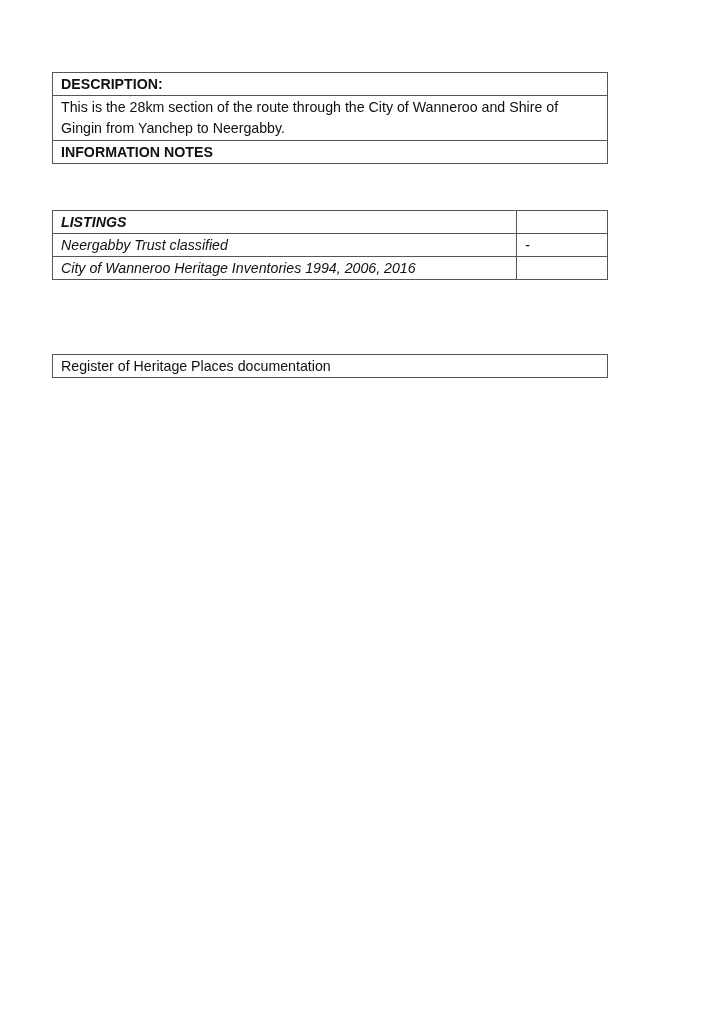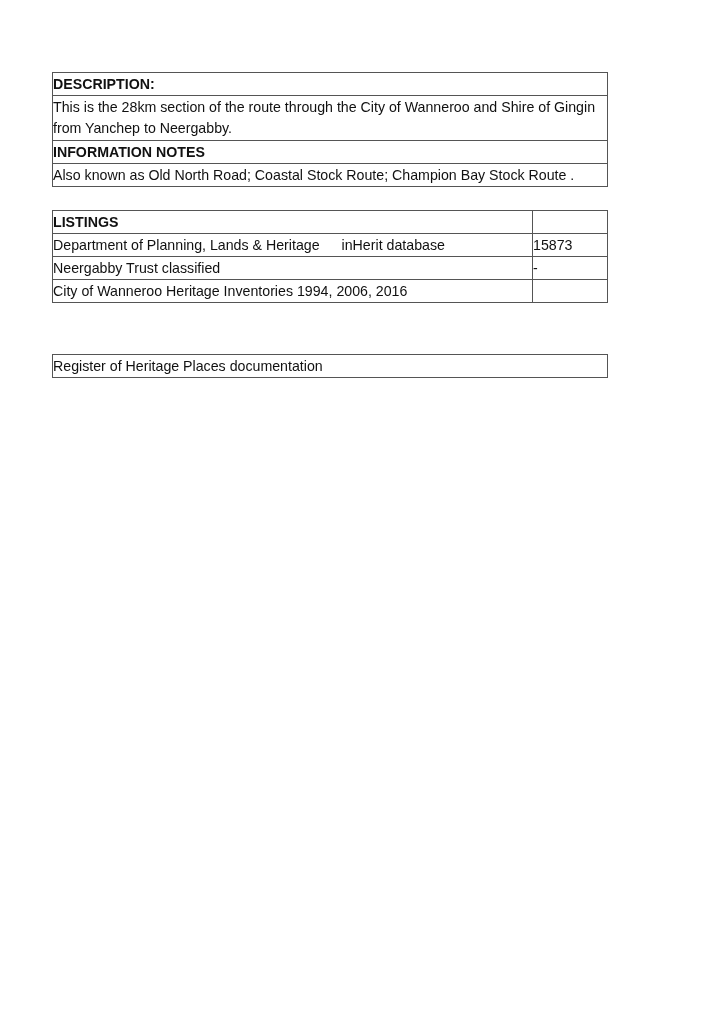--- a/index.html
+++ b/index.html
@@ -1,55 +1,48 @@
 <!DOCTYPE html>
 <html><head>
 <meta charset="utf-8">
 <style>
   html, body { margin: 0; padding: 0; }
   body { width: 705px; height: 1023px; background: #ffffff; position: relative; font-family: "Liberation Sans", sans-serif; color: #111; font-size: 14.2px; }
   table { position: absolute; left: 52px; width: 556px; border-collapse: collapse; }
-  td { border: 1.4px solid #555; padding: 0 0; vertical-align: middle; line-height: 21px; }
+  td { border: 1.4px solid #555; padding: 0 8px; vertical-align: middle; line-height: 21px; }
   .h { font-weight: bold; height: 22px; }
   .r { height: 22px; }
   #t1 { top: 72px; }
-  #t2 { top: 210px; }
+  #t2 { top: 210px; font-style: italic; }
   #t3 { top: 354px; }
   .c2 { width: 74px; }
   .gap { display: inline-block; width: 22px; }
 </style>
 </head>
 <body>
 
 <table id="t1">
   <tbody>
       <tr>
         <td class="h">DESCRIPTION:</td>
       </tr>
   <tr>
         <td style="padding-top:1px;padding-bottom:1px;margin-top:36px;">This is the 28km section of the route through the City of Wanneroo and Shire of Gingin from Yanchep to Neergabby.</td>
       </tr>
   <tr>
         <td class="h">INFORMATION NOTES</td>
       </tr>
-  <tr>
-        <td class="r">Also known as Old North Road; Coastal Stock Route; Champion Bay Stock Route .</td>
-      </tr>
 </tbody>
   </table>
 
 <table id="t2">
   <tbody>
       <tr>
     <td class="h">LISTINGS</td>
     <td class="c2"></td>
-  </tr>
-  <tr>
-    <td class="r"><span>Department of Planning, Lands &amp; Heritage</span><span class="gap"></span><span>inHerit database</span></td>
-    <td class="c2">15873</td>
   </tr>
   <tr>
     <td class="r">Neergabby Trust classified</td>
     <td class="c2">-</td>
   </tr>
   <tr>
     <td class="r">City of Wanneroo Heritage Inventories 1994, 2006, 2016</td>
     <td class="c2"></td>
   </tr>
 </tbody>

